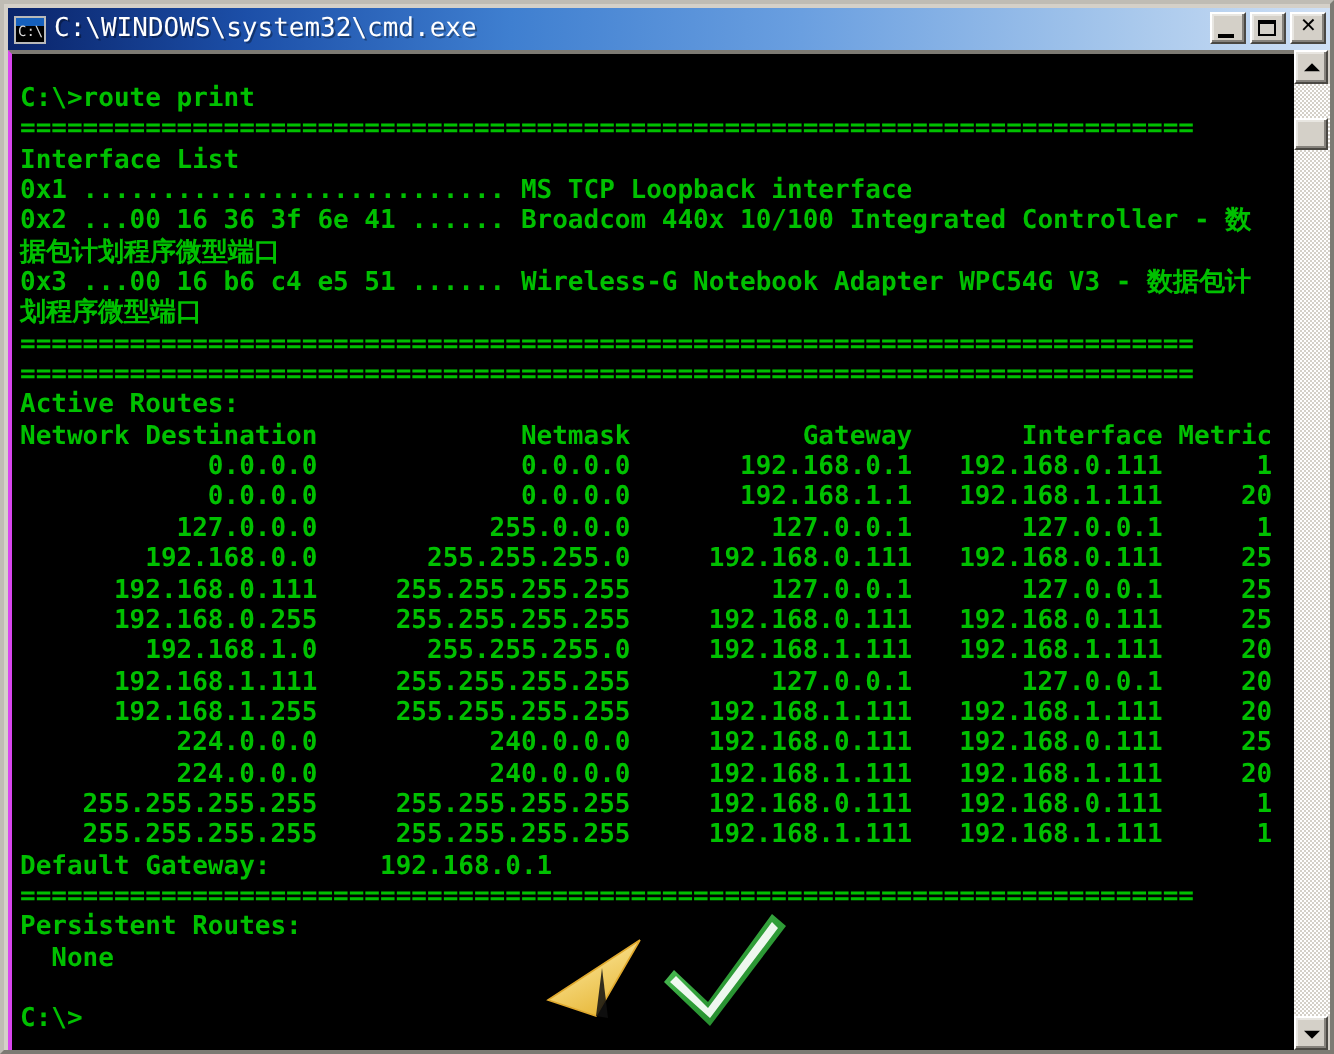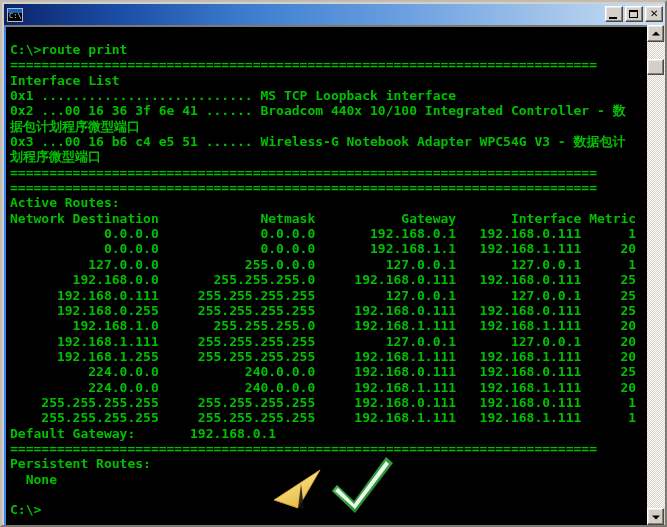--- a/index.html
+++ b/index.html
@@ -112,21 +112,21 @@
     height: 500px;
     background: #d4d0c8;
     box-sizing: border-box;
   }
   .console-inner {
     position: absolute;
     left: 0px; top: 0px;
     width: 643px;
     height: 500px;
     background: #000000;
-    border-left: 2px solid #3b82f6;
+    border-left: 2px solid #d946ef;
     border-top: 2px solid #7d7a73;
     box-sizing: border-box;
     overflow: hidden;
   }
   .console-text {
     position: absolute;
     left: 4px; top: 2px;
     color: #00c000;
     font-family: "DejaVu Sans Mono", monospace;
     font-size: 13.0px;
@@ -207,20 +207,21 @@
 </head>
 <body>
 
 <div class="window">
 
   <div class="titlebar">
     <div class="title-icon">
       <div class="bar"></div>
       <div class="glyph">C:\</div>
     </div>
+    <span class="title-text">C:\WINDOWS\system32\cmd.exe</span>
 
     <div class="win-buttons">
       <div class="win-btn">
         <span class="mark mk-min"></span>
       </div>
       <div class="win-btn">
         <span class="mark mk-max"></span>
       </div>
       <div class="win-btn">
         <span class="mark mk-close">✕</span>

